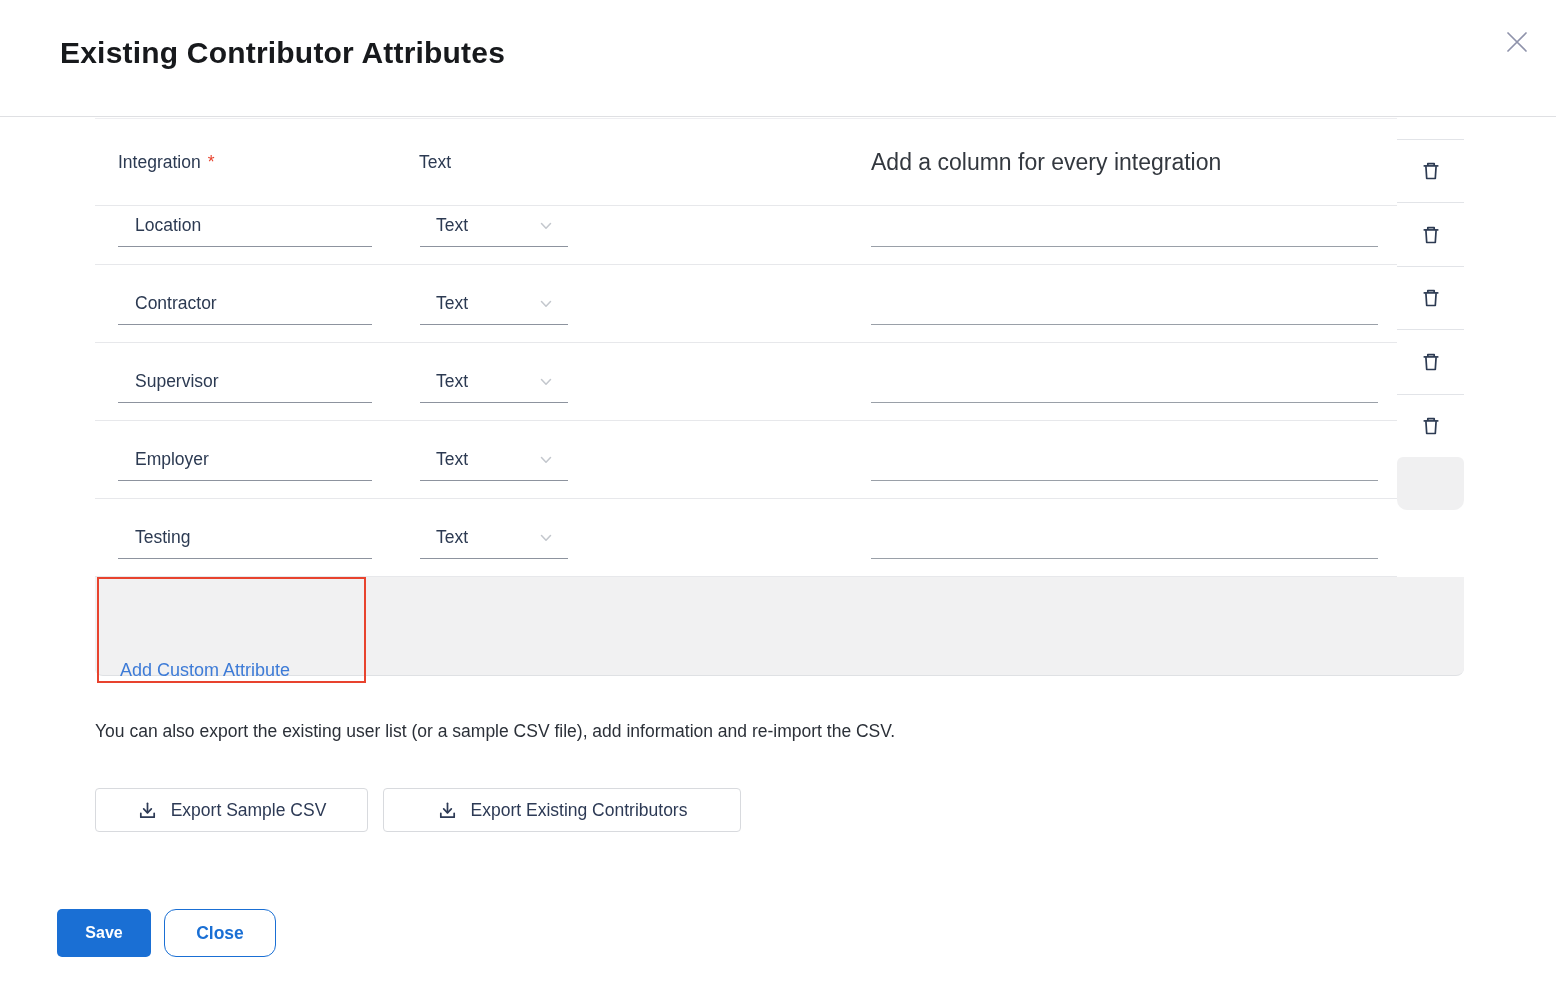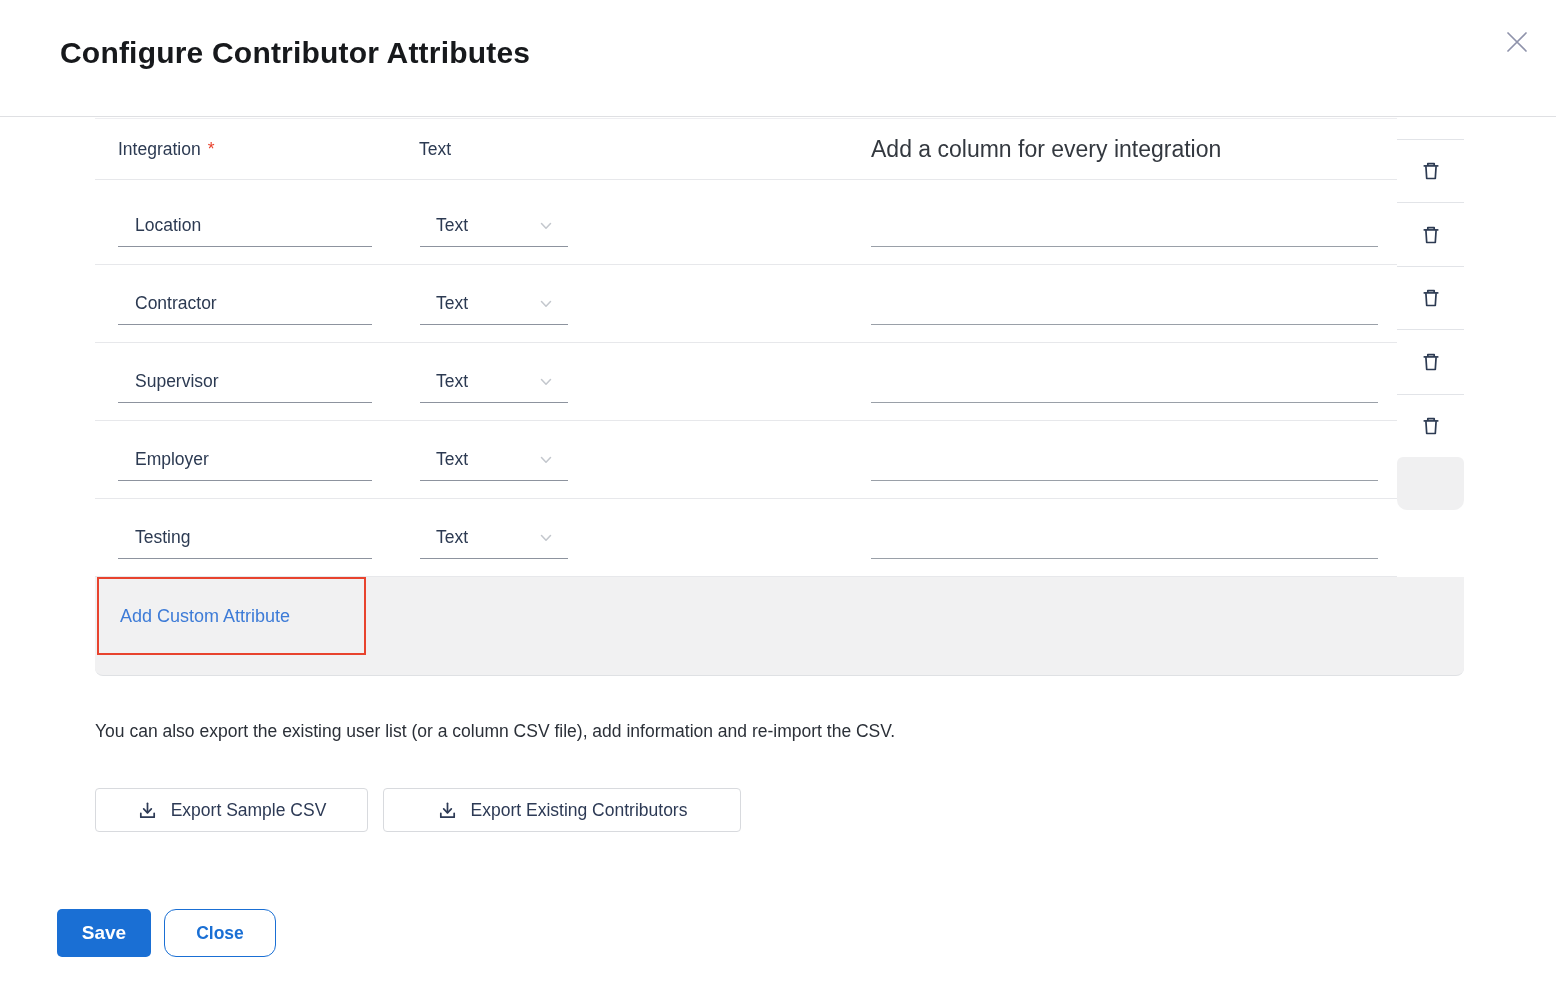--- a/index.html
+++ b/index.html
@@ -28,21 +28,21 @@
   }
 
   
   .table-area {
     position:absolute; left:95px; top:118px; width:1369px; height:558px;
   }
   .t-row {
     position:absolute; left:0; width:1302px;
     border-bottom:1px solid #e7e8eb;
   }
-  .t-row.header-row { top:0; height:62px; border-top:1px solid #eeeef1; }
+  .t-row.header-row { top:0; height:88px; border-top:1px solid #eeeef1; }
   .row-1 { top:69px;  height:78px; }
   .row-2 { top:147px; height:78px; }
   .row-3 { top:225px; height:78px; }
   .row-4 { top:303px; height:78px; }
   .row-5 { top:381px; height:78px; }
 
   .hdr-name { position:absolute; left:23px; top:0; height:100%; display:flex; align-items:center; font-size:17.5px; color:#2c3a52; }
   .req { color:#e8432e; margin-left:7px; font-size:17.5px; }
   .hdr-type { position:absolute; left:324px; top:0; height:100%; display:flex; align-items:center; font-size:17.5px; color:#2c3a52; }
   .hdr-desc { position:absolute; left:776px; top:0; height:100%; display:flex; align-items:center; font-size:23px; color:#33383f; }
@@ -89,23 +89,23 @@
     background:#f0f0f1; border-radius:6px 6px 10px 10px;
   }
 
   
   .custom-row {
     position:absolute; left:0; top:459px; width:1369px; height:99px;
     background:#f1f1f2; border-bottom:1px solid #dfe1e4;
     border-radius:0 0 8px 8px;
   }
   .custom-highlight {
-    position:absolute; left:2px; top:0px; width:269px; height:78px;
+    position:absolute; left:2px; top:0px; width:269px; height:106px;
     border:2px solid #e8432e;
-    display:flex; align-items:center;
+    display:flex; align-items:flex-end;
   }
   .add-custom-link {
     margin-left:21px; font-size:18px; color:#3d7bd7; cursor:pointer; text-decoration:none;
   }
   .custom-desc {
     position:absolute; left:776px; top:0; height:100%; width:540px;
     display:flex; align-items:center;
     font-size:17.5px; color:#33383f; line-height:33px;
   }
 
@@ -121,36 +121,36 @@
     font-family:"Liberation Sans",sans-serif;
     font-size:17.5px; font-weight:500; color:#2d3a55; cursor:pointer;
   }
   .export-sample  { left:95px;  width:273px; }
   .export-existing{ left:383px; width:358px; }
 
   
   .save-btn {
     position:absolute; left:57px; top:909px; width:94px; height:48px;
     background:#1a6fd4; color:#ffffff; border:none; border-radius:5px;
-    font-family:"Liberation Sans",sans-serif; font-size:19px; font-weight:700; cursor:pointer;
+    font-family:"Liberation Sans",sans-serif; font-size:16px; font-weight:700; cursor:pointer;
   }
   .close-footer-btn {
     position:absolute; left:164px; top:909px; width:112px; height:48px;
     background:#ffffff; color:#1a6fd4; border:1px solid #1a6fd4; border-radius:12px;
     font-family:"Liberation Sans",sans-serif; font-size:17.5px; font-weight:700; cursor:pointer;
   }
   svg { display:block; }
 </style>
 </head>
 <body>
 
 <div class="canvas">
 
   <div class="modal-header">
-    <div class="modal-title">Configure Contributor Attributes</div>
+    <div class="modal-title">Existing Contributor Attributes</div>
     <button class="close-btn">
       <span>
         <svg width="28" height="28" viewBox="0 0 28 28" fill="none">
           <path d="M5 5 L23 23 M23 5 L5 23" stroke="#8f93ab" stroke-width="1.7" stroke-linecap="round"></path>
         </svg>
       </span>
     </button>
   </div>
 
   <div class="table-area">
@@ -298,21 +298,21 @@
       <div class="trash-thumb"></div>
     </div>
 
     <div class="custom-row">
       <div class="custom-highlight">
         <a class="add-custom-link" href="#">Add Custom Attribute</a>
       </div>
     </div>
   </div>
 
-  <div class="export-hint">You can also export the existing user list (or a column CSV file), add information and re-import the CSV.</div>
+  <div class="export-hint">You can also export the existing user list (or a sample CSV file), add information and re-import the CSV.</div>
 
   <button class="export-btn export-sample">
     <span>
       <svg width="21" height="21" viewBox="0 0 22 22" fill="none" stroke="#2d3a55" stroke-width="1.8" stroke-linecap="round" stroke-linejoin="round">
         <path d="M11 3.5 V13"></path>
           <path d="M7 9.4 L11 13.4 L15 9.4"></path>
           <path d="M4 14 V18 H18 V14"></path>
       </svg>
     </span>
     <span>Export Sample CSV</span>

